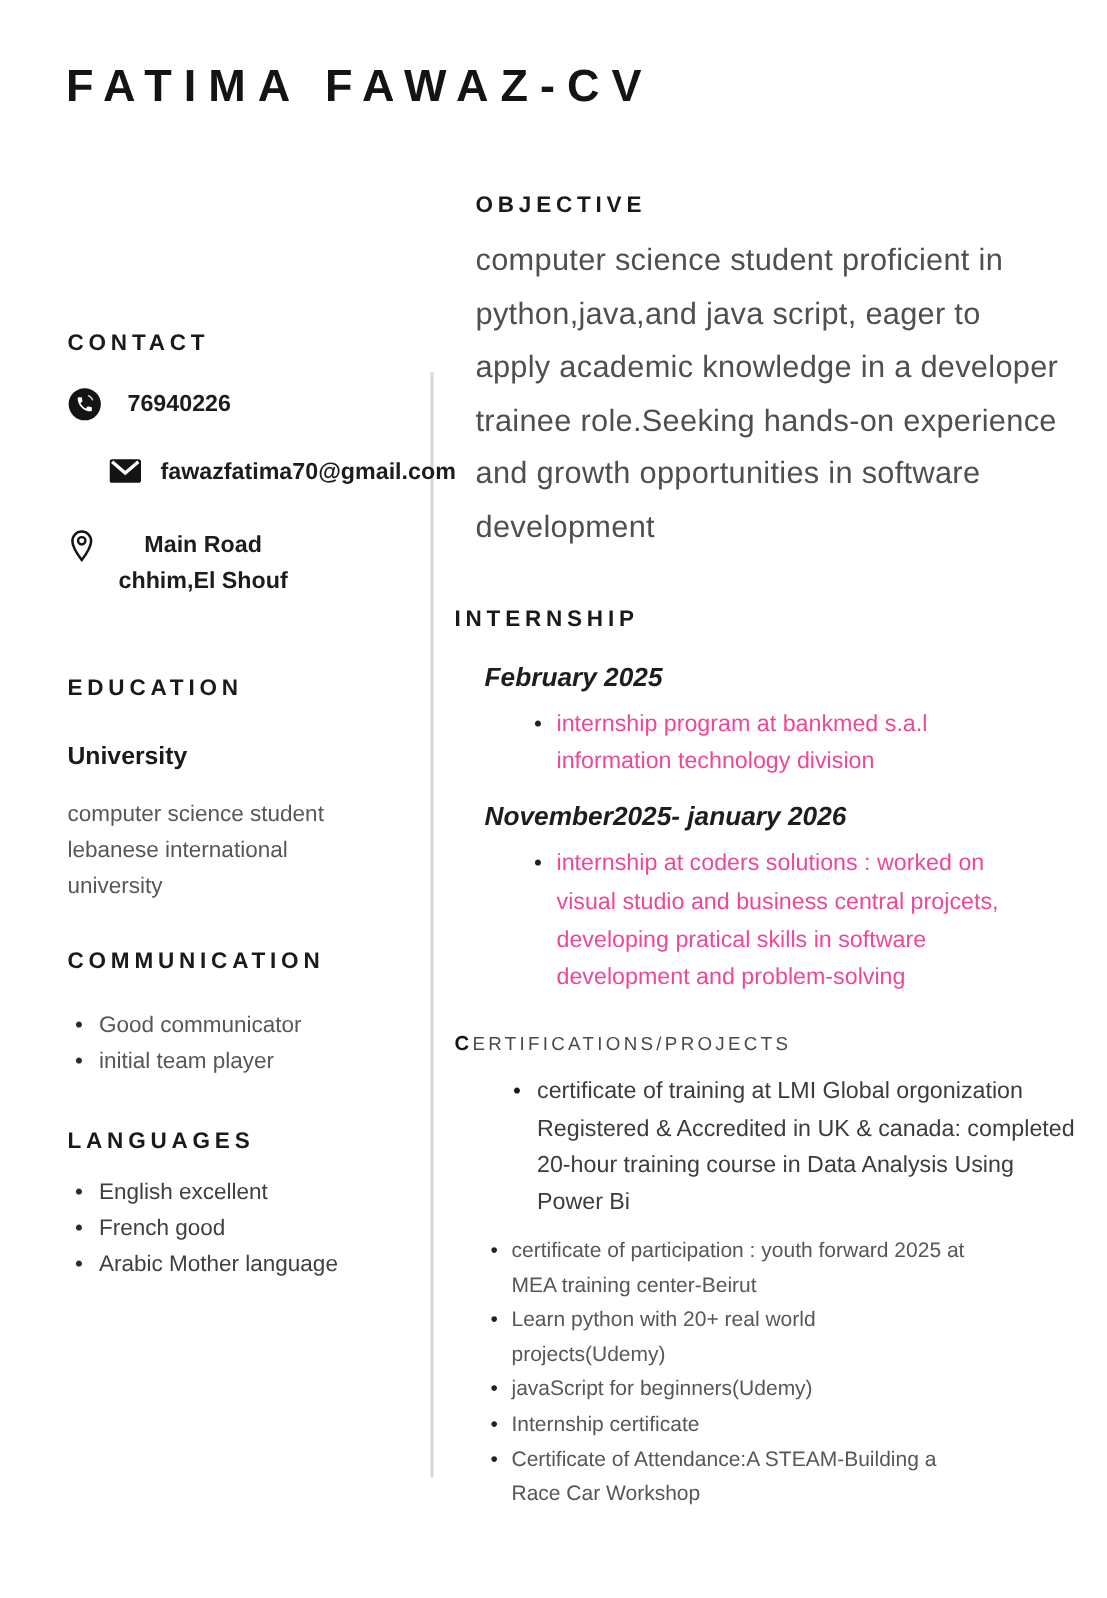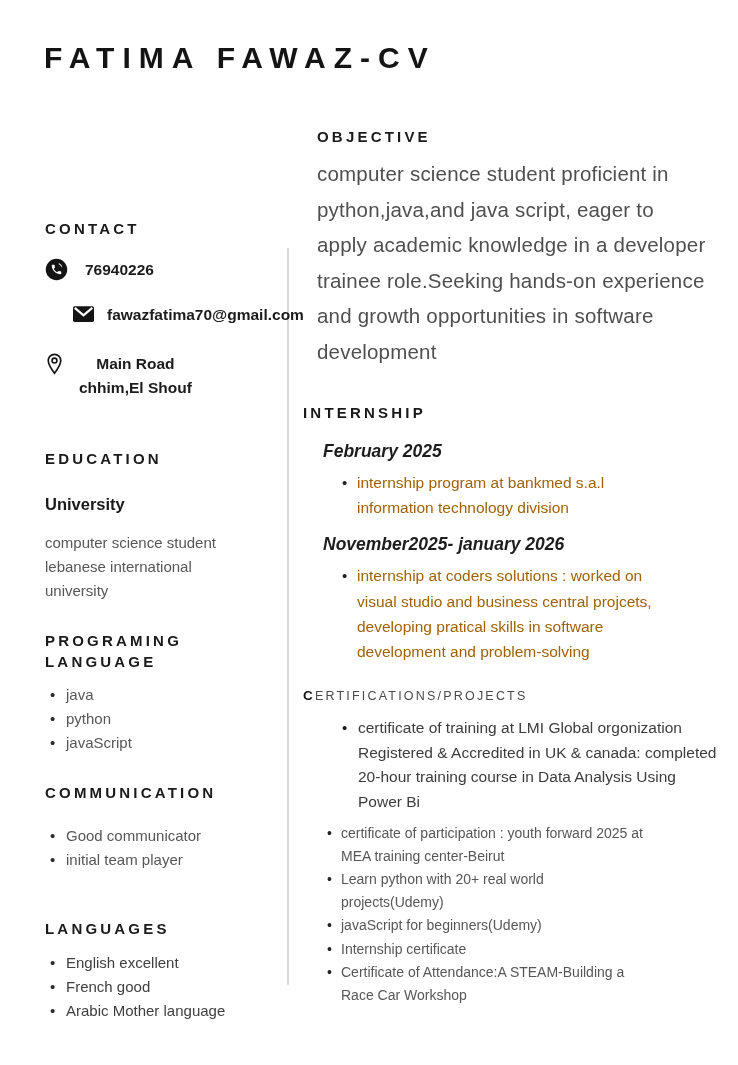--- a/index.html
+++ b/index.html
@@ -34,21 +34,21 @@
   .c-row.email   { margin-top:21px;margin-left:28px; }
   .c-row.address { margin-top:26px; align-items:flex-start; }
   .c-text { font-size:15.5px; font-weight:700; color:#1c1c1c; line-height:23.5px; }
   .c-row.phone .c-text { margin-left:6px; }
   .edu-h   { margin-top:49px; }
   .edu-sub { margin-top:25px; font-size:16.5px; font-weight:700; color:#1a1a1a; line-height:20px; }
   .edu-details { margin-top:17px; width:212px; }
   .edu-details p { font-size:15px; line-height:24px; color:#575757; }
   .prog-h { margin-top:27px; width:200px; }
   .comm-h { margin-top:27px; }
-  .lang-h { margin-top:46px; }
+  .lang-h { margin-top:30px; }
   ul.dotlist { list-style:none; }
   ul.dotlist li {
     position:relative; padding-left:21px; font-size:15px; line-height:24px; color:#575757;
   }
   ul.dotlist li::before {
     content:"\2022"; position:absolute; left:5px; color:#2b2b2b; font-size:15px;
   }
   ul.prog-list { margin-top:11px; }
   ul.comm-list { margin-top:21px; }
   ul.lang-list { margin-top:12px; }
@@ -62,22 +62,22 @@
   }
   .internship { margin-top:33px; }
   .period {
     margin-left:20px; font-size:17.5px; font-weight:700; font-style:italic;
     color:#1d1d1d; line-height:22px;
   }
   .period.first  { margin-top:17px; }
   .period.second { margin-top:13px; }
   ul.intern-list { list-style:none; margin-top:8px; }
   ul.intern-list li {
-    position:relative; margin-left:54px; width:316px; padding-left:0;
-    font-size:15.5px; line-height:25.2px; color:#a16207;
+    position:relative; margin-left:68px; width:316px; padding-left:0;
+    font-size:15.5px; line-height:25.2px; color:#ec4899;
   }
   ul.intern-list li::before {
     content:"\2022"; position:absolute; left:-15px; color:#222; font-size:15px;
   }
   .certs { margin-top:24px; }
   h2.certs-h {
     font-size:12.5px; font-weight:400; letter-spacing:2.2px; color:#4a4a4a;
     line-height:16px;
   }
   h2.certs-h .initial { font-weight:700; font-size:13.5px; color:#141414; }
@@ -152,28 +152,20 @@
 
     <section>
       <h2 class="sec edu-h">EDUCATION</h2>
       <h3 class="edu-sub">University</h3>
       <div class="edu-details">
         <p>computer science student</p>
         <p>lebanese international university</p>
       </div>
     </section>
 
-    <section>
-      <h2 class="sec prog-h">PROGRAMING LANGUAGE</h2>
-      <ul class="dotlist prog-list">
-        <li>java</li>
-        <li>python</li>
-        <li>javaScript</li>
-      </ul>
-    </section>
 
     <section>
       <h2 class="sec comm-h">COMMUNICATION</h2>
       <ul class="dotlist comm-list">
         <li>Good communicator</li>
         <li>initial team player</li>
       </ul>
     </section>
 
     <section>

